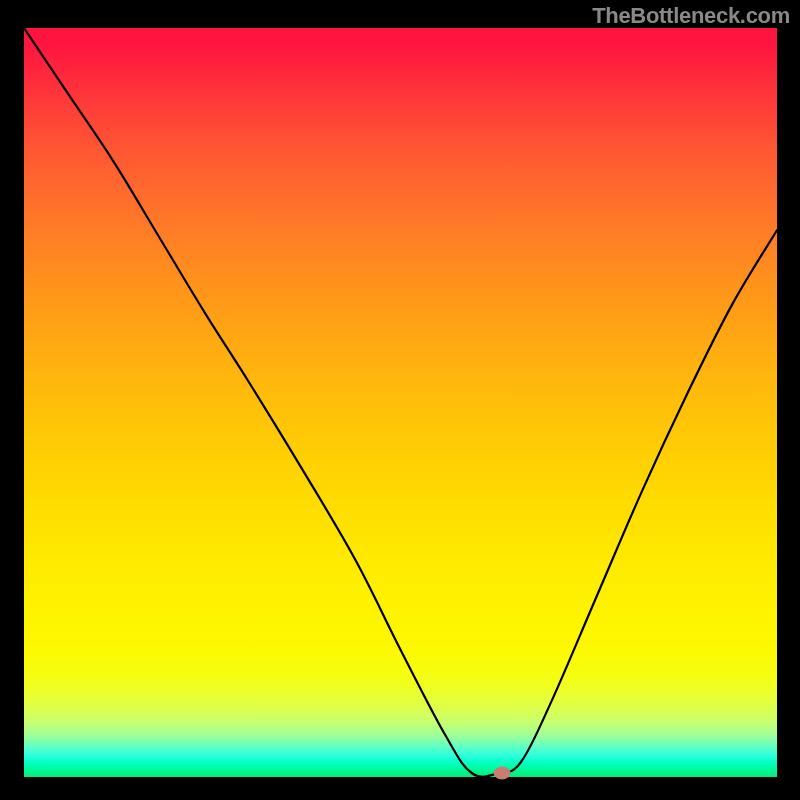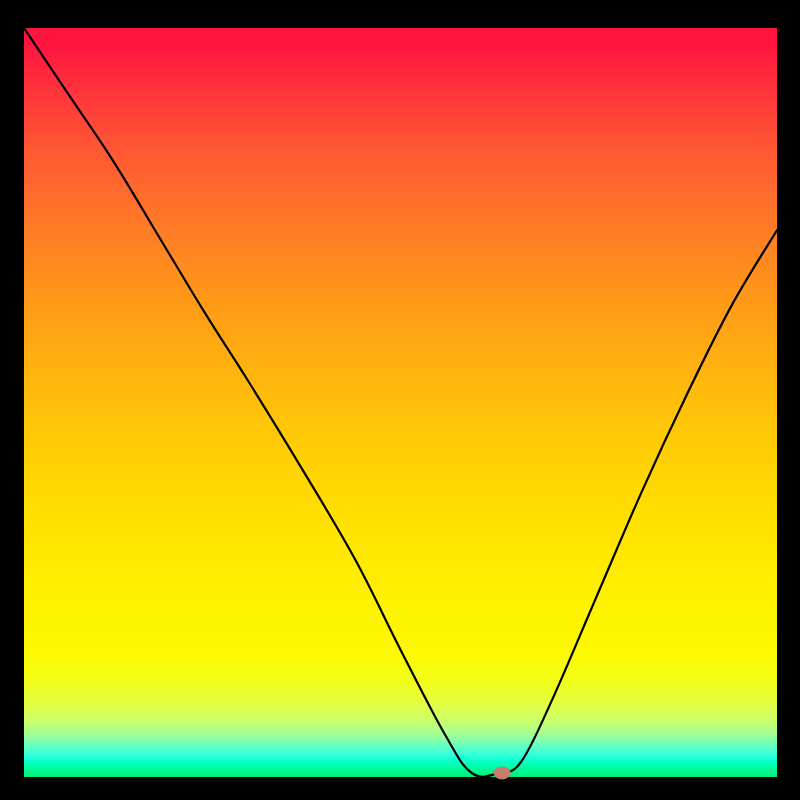--- a/index.html
+++ b/index.html
@@ -80,20 +80,21 @@
     background: #c97d6f;
     border-radius: 50%;
     transform: translate(-50%, -50%);
     z-index: 4;
   }
 </style>
 </head>
 <body>
 
 <div class="container">
+  <div class="watermark">TheBottleneck.com</div>
 
   <div class="plot-area">
     <div class="gradient-bg"></div>
 
     <svg class="curve" viewBox="0 0 753 749" preserveAspectRatio="none">
       <path id="curve-path" d="M 0.00 0.00 C 8.13 12.13, 28.92 43.14, 45.18 67.41 C 61.44 91.68, 74.10 109.20, 90.36 134.82 C 106.62 160.44, 119.28 182.76, 135.54 209.72 C 151.80 236.68, 164.46 258.33, 180.72 284.62 C 196.98 310.91, 208.28 327.46, 225.90 355.77 C 243.52 384.09, 259.63 410.23, 278.61 441.91 C 297.59 473.59, 313.70 499.43, 331.32 531.79 C 348.94 564.15, 360.24 589.99, 376.50 621.67 C 392.76 653.35, 408.80 685.56, 421.68 707.80 C 434.56 730.05, 438.55 738.51, 448.03 745.25 C 457.52 752.00, 465.58 747.28, 474.39 745.25 C 483.20 743.23, 487.49 746.83, 496.98 734.02 C 506.47 721.21, 513.55 703.76, 527.10 674.10 C 540.65 644.44, 556.02 606.99, 572.28 569.24 C 588.54 531.49, 601.20 500.78, 617.46 464.38 C 633.72 427.98, 646.38 400.71, 662.64 367.01 C 678.90 333.31, 691.56 306.79, 707.82 277.13 C 724.08 247.47, 744.87 215.71, 753.00 202.23" stroke="#000" stroke-width="2.2" fill="none" stroke-linecap="round" stroke-linejoin="round"></path>
     </svg>
 
     <div class="marker" id="marker" style="left: 478.155px; top: 745.255px; background: rgb(201, 125, 111);"></div>
   </div>

